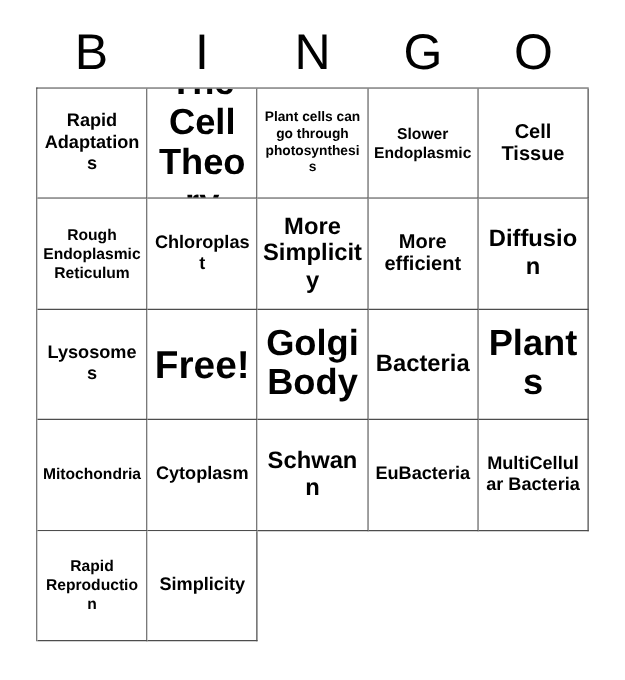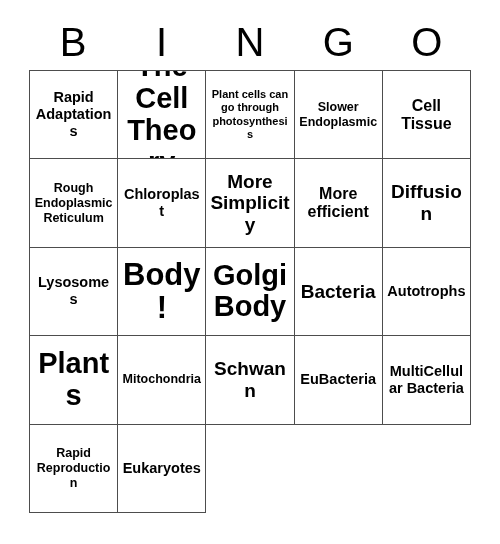--- a/index.html
+++ b/index.html
@@ -133,49 +133,49 @@
       <span class="cell-text fs-2xl">More efficient</span>
     </div>
 
     <div class="bingo-cell">
       <span class="cell-text fs-xl">Diffusion</span>
     </div>
     <div class="bingo-cell">
       <span class="cell-text fs-md">Lysosomes</span>
     </div>
     <div class="bingo-cell">
-      <span class="cell-text fs-4xl">Body!</span>
+      <span class="cell-text fs-4xl">Free!</span>
     </div>
     <div class="bingo-cell">
       <span class="cell-text fs-3xl">Golgi Body</span>
     </div>
 
     <div class="bingo-cell">
       <span class="cell-text fs-xl">Bacteria</span>
     </div>
     <div class="bingo-cell">
-      <span class="cell-text fs-md">Autotrophs</span>
-    </div>
-    <div class="bingo-cell">
       <span class="cell-text fs-3xl">Plants</span>
     </div>
     <div class="bingo-cell">
       <span class="cell-text fs-sm">Mitochondria</span>
+    </div>
+    <div class="bingo-cell">
+      <span class="cell-text fs-md">Cytoplasm</span>
     </div>
 
     <div class="bingo-cell">
       <span class="cell-text fs-xl">Schwann</span>
     </div>
     <div class="bingo-cell">
       <span class="cell-text fs-md">EuBacteria</span>
     </div>
     <div class="bingo-cell">
       <span class="cell-text fs-md">MultiCellular Bacteria</span>
     </div>
     <div class="bingo-cell">
       <span class="cell-text fs-sm">Rapid Reproduction</span>
     </div>
     <div class="bingo-cell">
-      <span class="cell-text fs-md">Eukaryotes</span>
+      <span class="cell-text fs-md">Simplicity</span>
     </div>
 
   </div>
 </div>
 
 </body></html>

